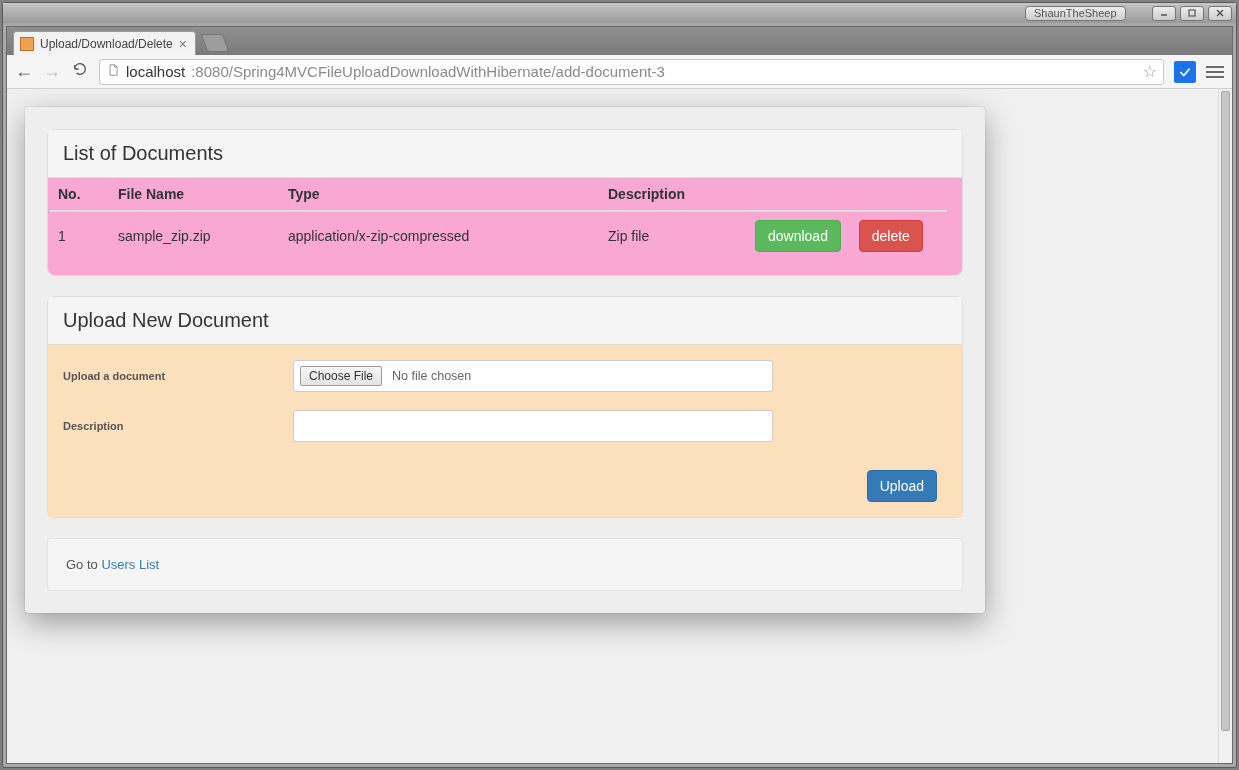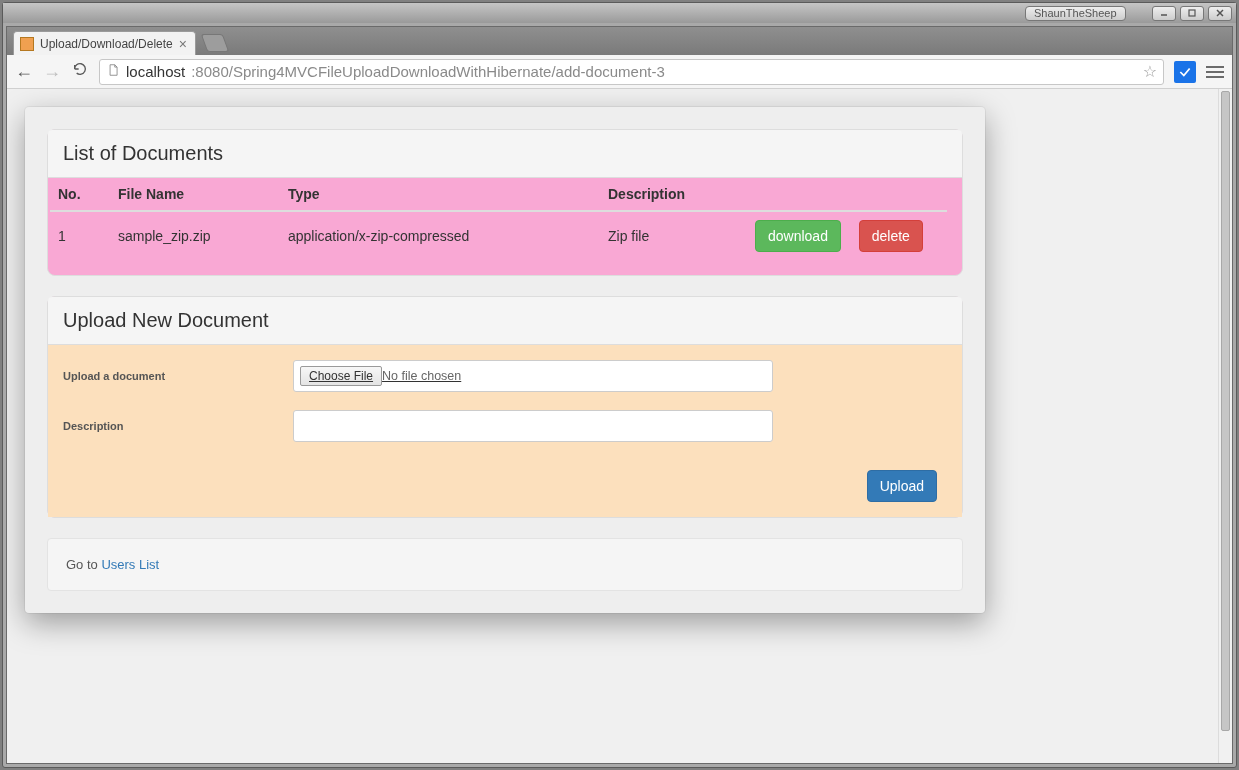--- a/index.html
+++ b/index.html
@@ -229,23 +229,22 @@
   .form-label{ width:230px; font-weight:700; color:#555; font-size:11px;}
   .form-control{
     height:32px;
     border:1px solid #ccc;
     border-radius:3px;
     background:#fff;
     width:480px;
     padding:4px 6px;
     display:flex;
     align-items:center;
-    gap:0;
+    gap:10px;
     font-size:13px;
-    text-decoration:underline;
   }
   .choose-btn{
     background:linear-gradient(#f7f7f7,#e4e4e4);
     border:1px solid #9a9a9a;
     border-radius:2px;
     padding:2px 8px;
     font-size:12px;
     color:#333;
   }
   .no-file{ color:#666; font-size:12.5px;}

